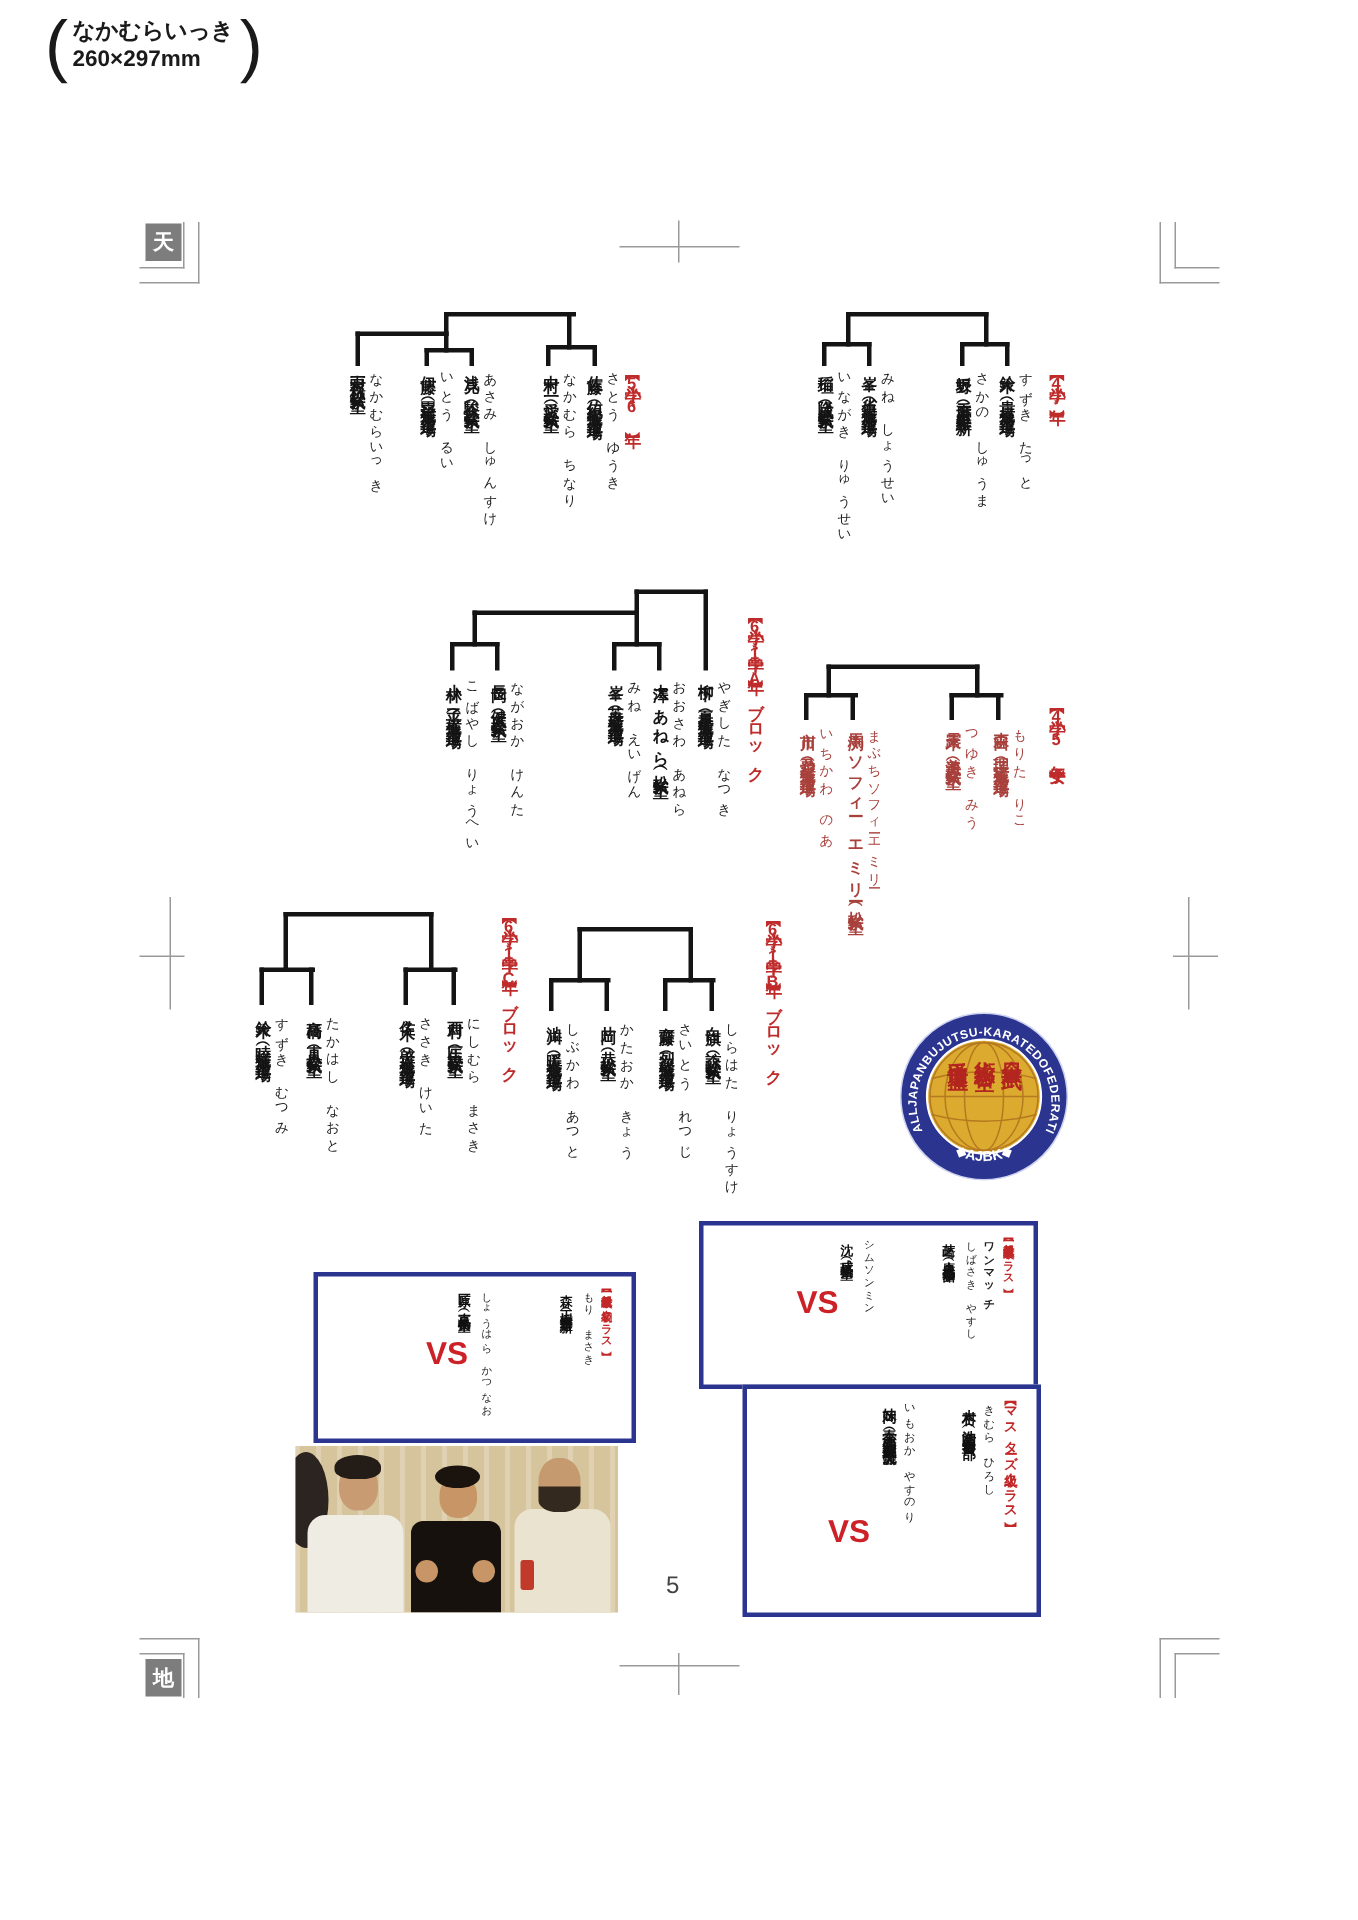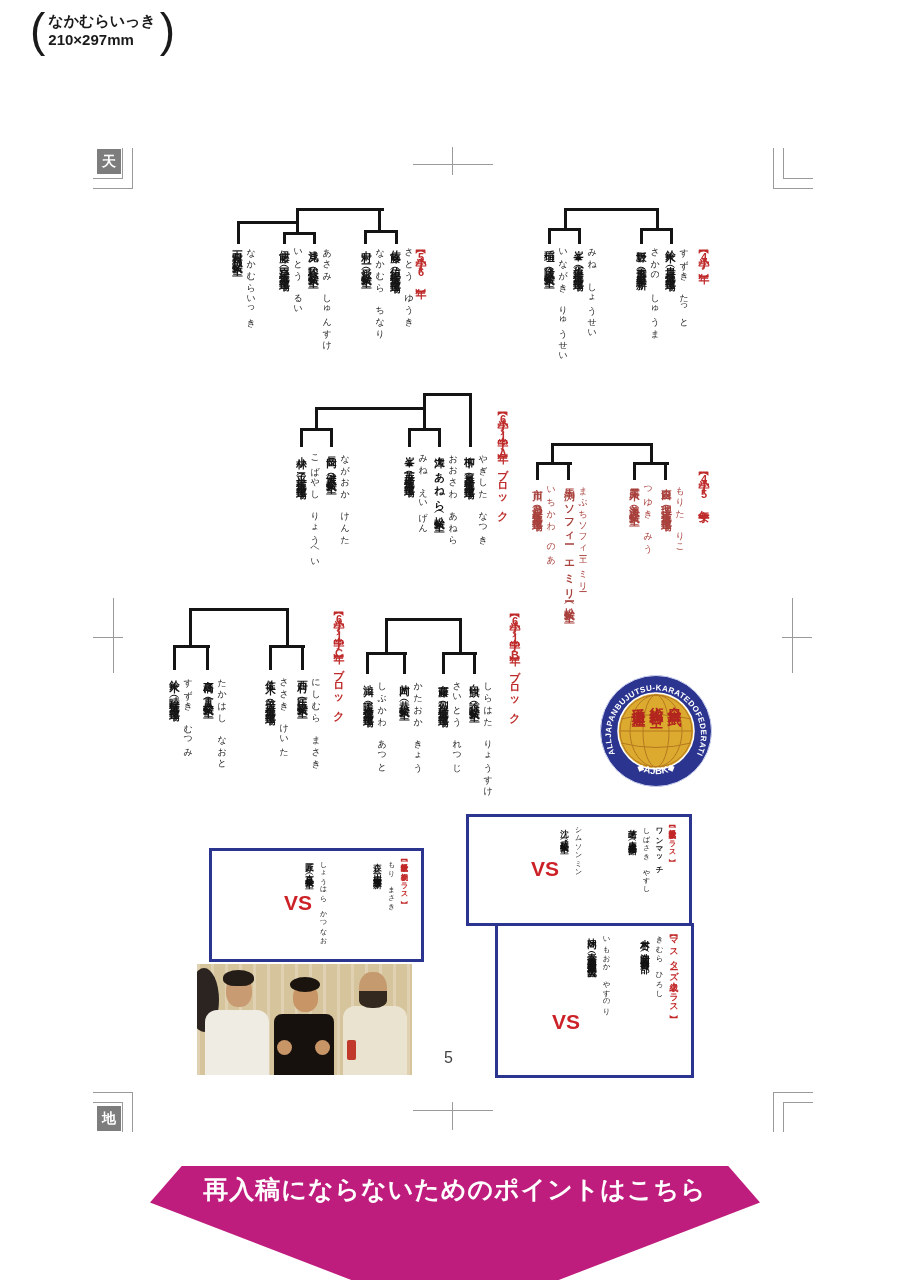--- a/index.html
+++ b/index.html
@@ -60,21 +60,21 @@
 </style>
 </head>
 <body>
 
 <div class="page">
 
   <div class="doc-header">
     <span class="hp">(</span>
     <span class="hcol">
       <span class="hs">なかむらいっき</span>
-      <span class="hs">210×297mm</span>
+      <span class="hs">260×297mm</span>
     </span>
     <span class="hp2">)</span>
   </div>
 
   <div>
     <div class="mk" style="left:122px;top:148px;width:1px;height:31px"></div>
     <div class="mk" style="left:132px;top:148px;width:1px;height:41px"></div>
     <div class="mk" style="left:93px;top:178px;width:30px;height:1px"></div>
     <div class="mk" style="left:93px;top:188px;width:40px;height:1px"></div>
     <div class="mk" style="left:783px;top:148px;width:1px;height:31px"></div>
@@ -362,17 +362,14 @@
     <div class="pp" style="left:80px;top:76px;width:15px;height:15px;background:#c79566;border-radius:50%"></div>
     <div class="pp" style="left:118px;top:76px;width:15px;height:15px;background:#c79566;border-radius:50%"></div>
     <div class="pp" style="left:146px;top:42px;width:64px;height:69px;background:#e9e3cf;border-radius:12px 12px 0 0"></div>
     <div class="pp" style="left:162px;top:8px;width:28px;height:34px;background:#c49a6e;border-radius:45%"></div>
     <div class="pp" style="left:162px;top:27px;width:28px;height:17px;background:#33291f;border-radius:0 0 45% 45%"></div>
     <div class="pp" style="left:150px;top:76px;width:9px;height:20px;background:#c0392b;border-radius:2px"></div>
   </div>
 
   <div class="pageno">5</div>
 
-  <div class="banner">
-    <div class="banner-text">再入稿にならないためのポイントはこちら</div>
-  </div>
 
 </div>
 
 </body></html>

